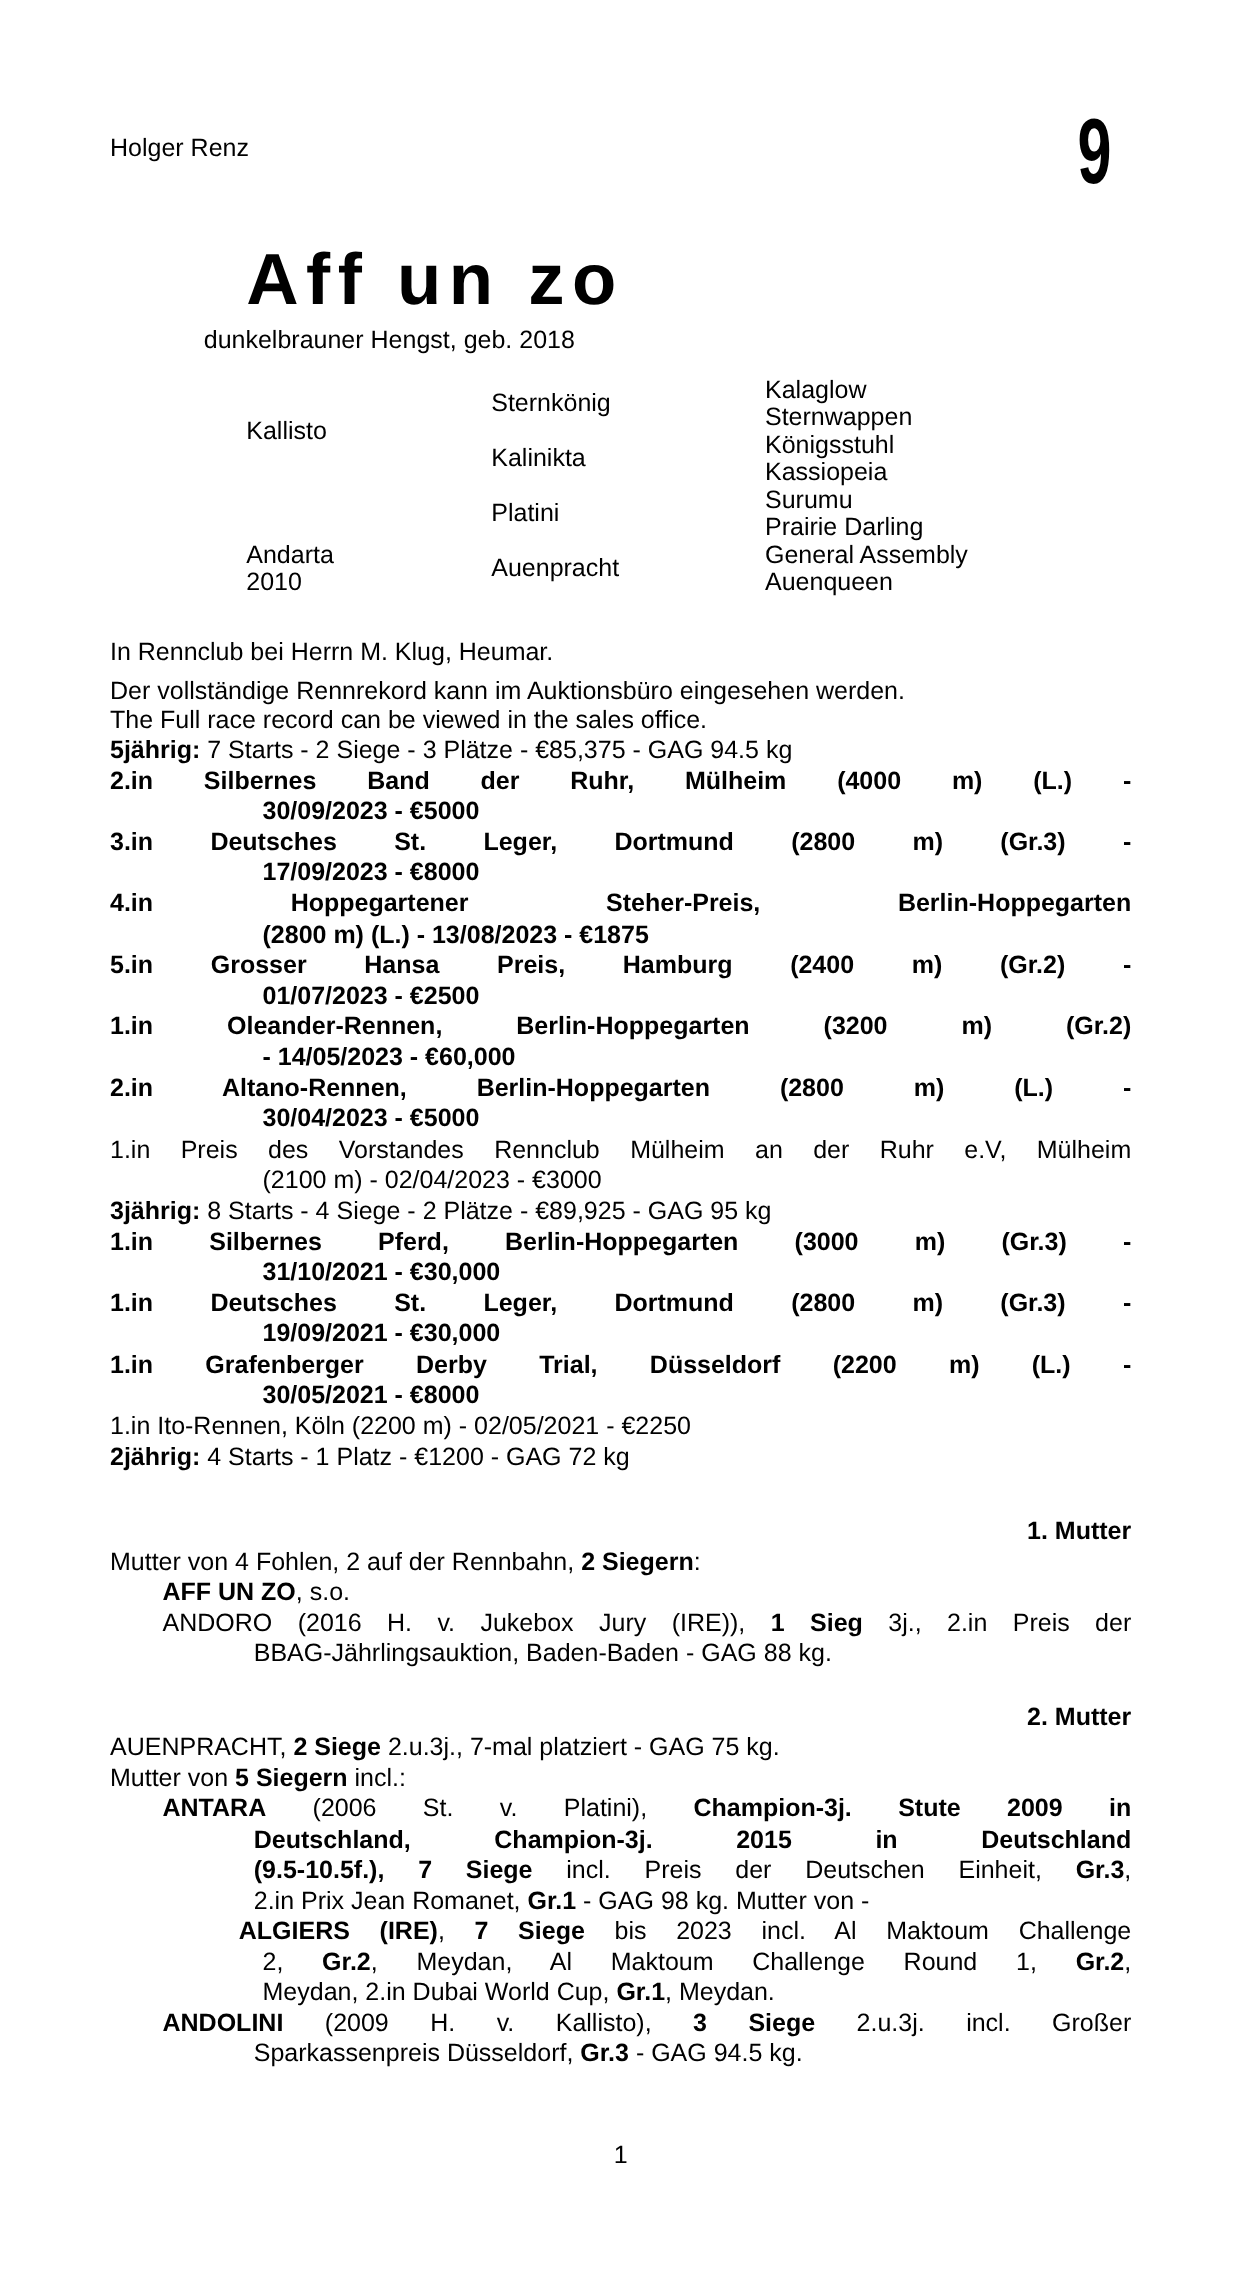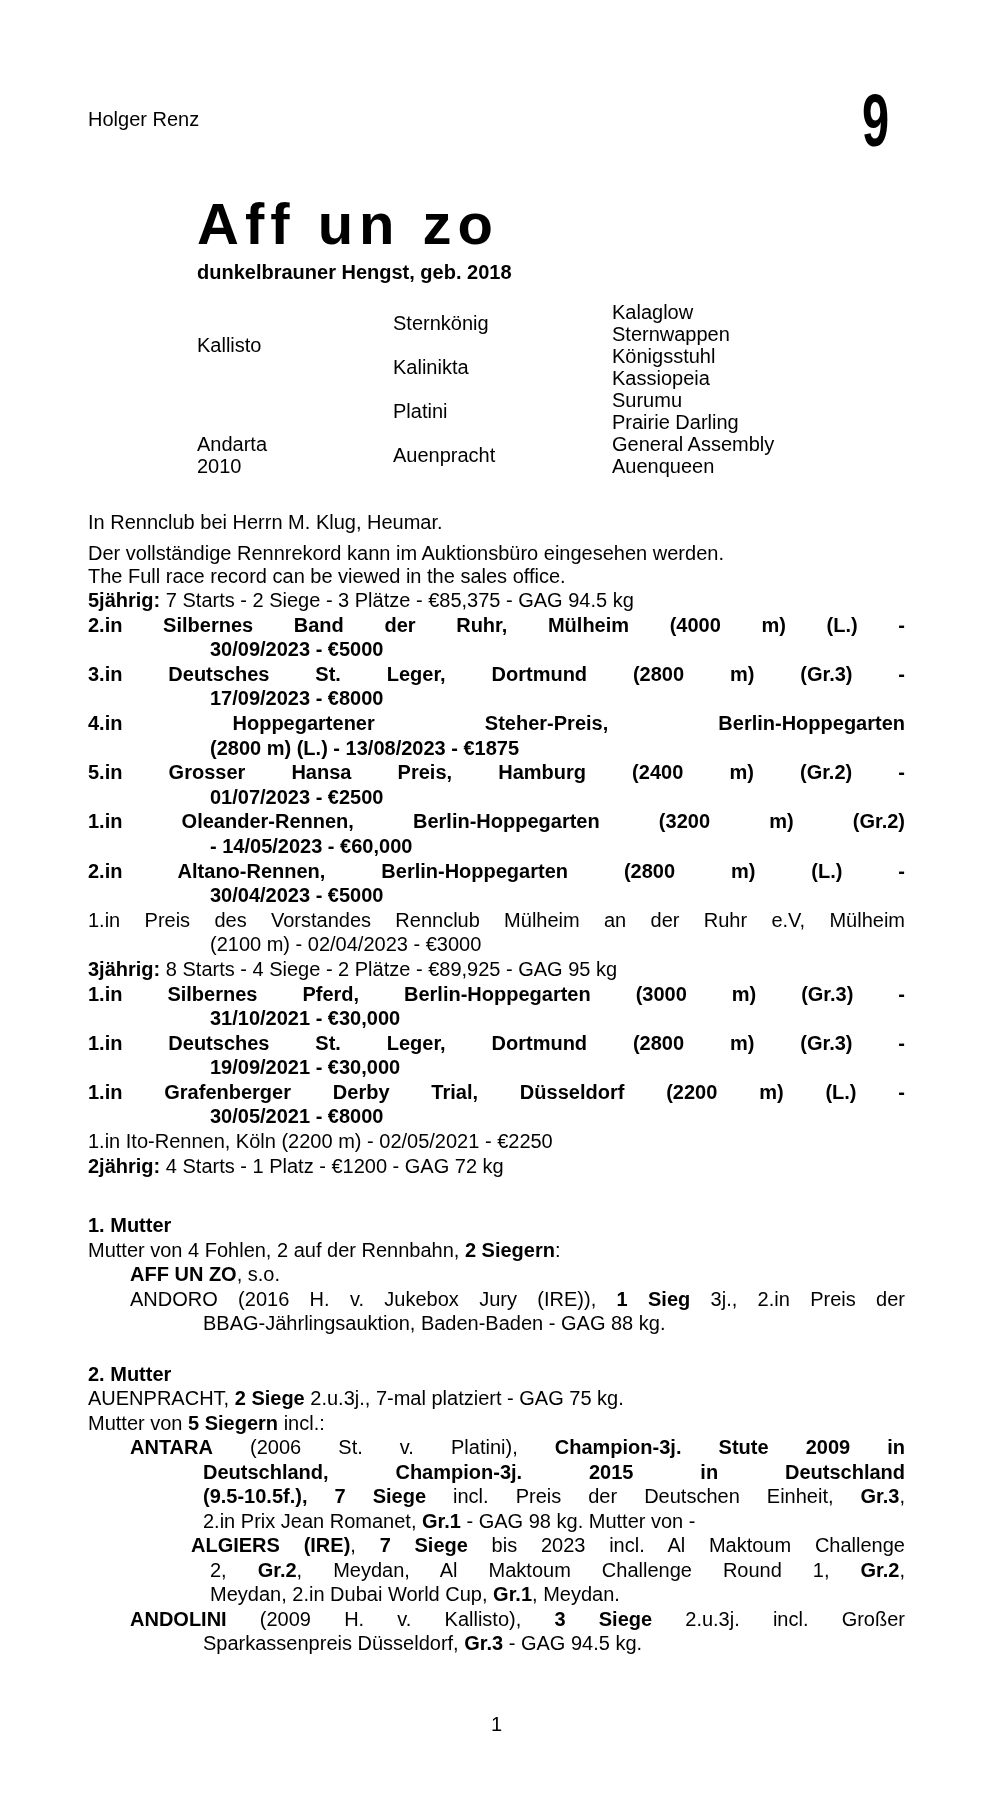--- a/index.html
+++ b/index.html
@@ -16,21 +16,21 @@
   .lot {
     position:absolute; top:84px; right:104px;
     font-size:74px; font-weight:bold; line-height:1;
     transform:scaleX(.66); transform-origin:top right;
   }
   .title {
     margin-left:109px; margin-top:64px;
     font-size:58px; font-weight:bold; letter-spacing:6px; line-height:1;
     white-space:nowrap;
   }
-  .subtitle { margin-left:109px; margin-top:7px; line-height:24px;font-weight:bold; }
+  .subtitle { margin-left:75px; margin-top:7px; line-height:24px; }
 
   .pedigree {
     margin-left:109px; margin-top:17px;
     display:grid; grid-template-columns:196px 219px 1fr;
     grid-auto-rows:22px; line-height:22px;
   }
   .ped-parent { grid-column:1; display:flex; flex-direction:column; justify-content:center; }
   .p-a { grid-row:1 / span 4; } .p-b { grid-row:5 / span 4;justify-content:flex-end; }
   .ped-gp { grid-column:2; display:flex; align-items:center; }
   .gp-0 { grid-row:1 / span 2; } .gp-1 { grid-row:3 / span 2; }
@@ -49,21 +49,21 @@
   .rec .cont { padding-left:122px; }
   .lv0 { }
   .lv1 { margin-left:42px; }
   .lv1 .cont { padding-left:73px; }
   .lv2 { margin-left:103px; }
   .lv2 .cont { padding-left:19px; }
 
   .dam { line-height:24.5px; }
   .dam-1 { margin-top:35px; }
   .dam-2 { margin-top:26px; }
-  .dam-heading { font-weight:bold; }
+  .dam-heading { font-weight:bold;text-align:right; }
 
   .footer { margin-top:56px; text-align:center; line-height:24px; }
 </style>
 </head>
 <body>
 
 <div class="page">
 
   <div class="consignor">Holger Renz</div>
   <div class="lot">9</div>

